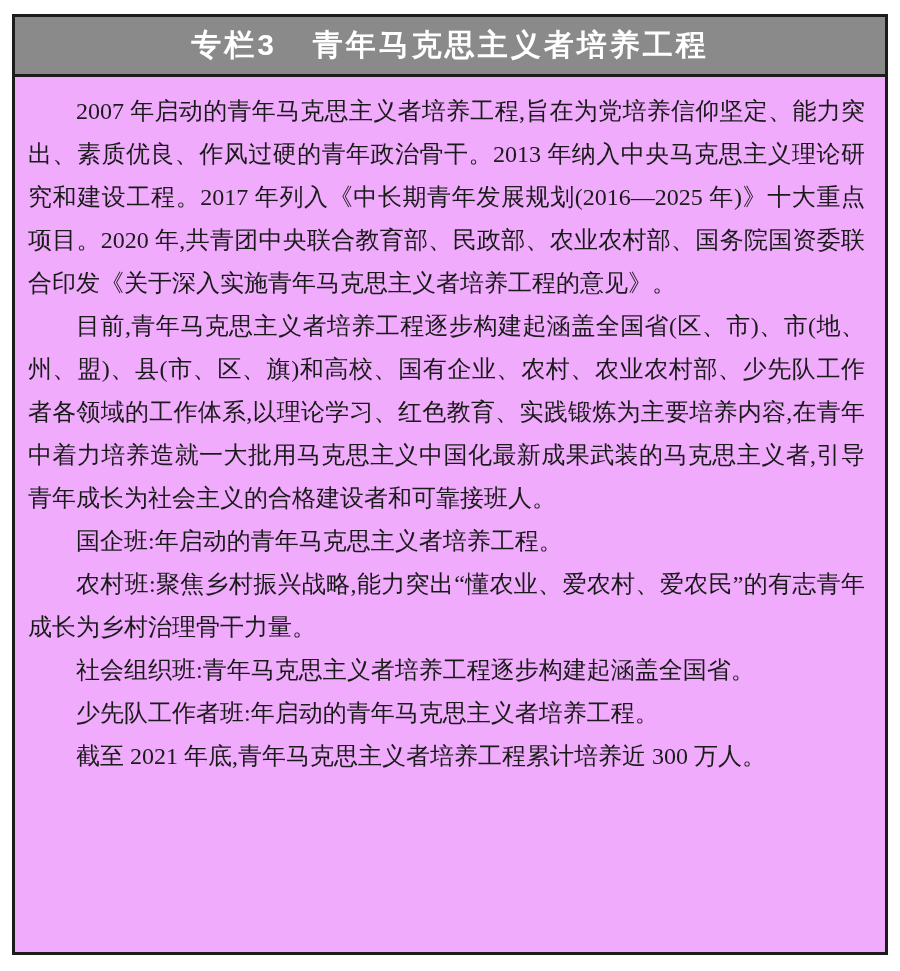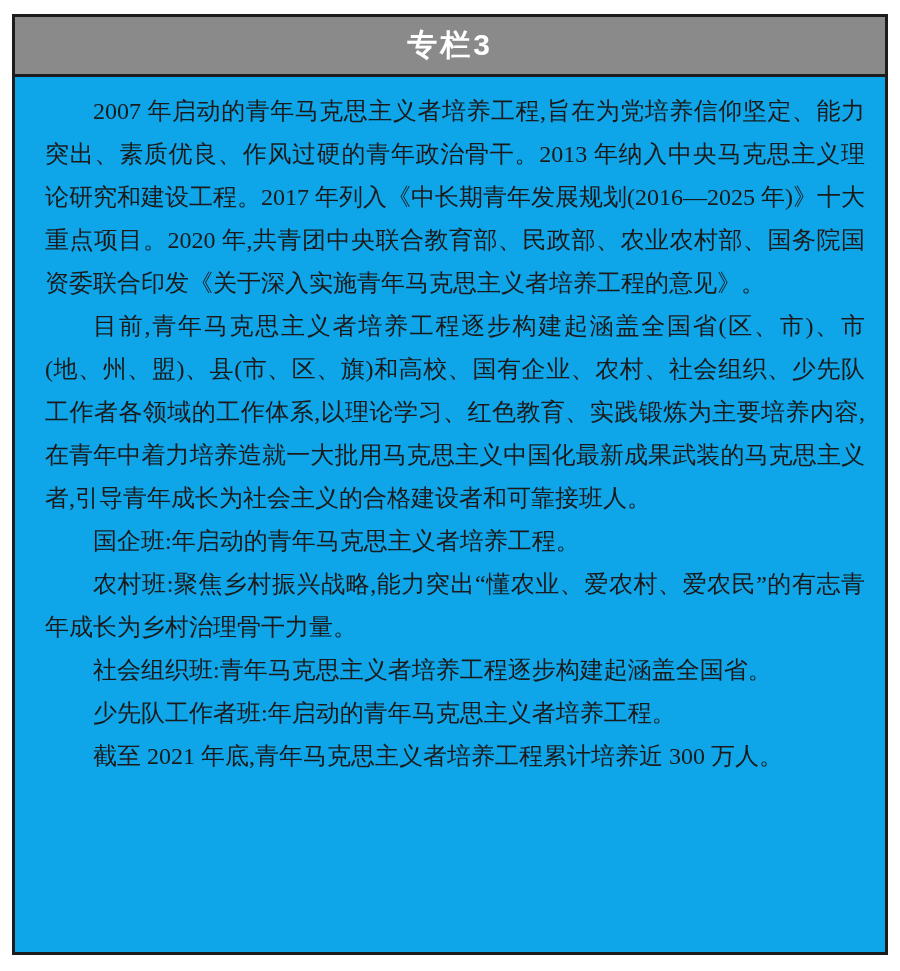--- a/index.html
+++ b/index.html
@@ -11,58 +11,59 @@
     font-family: "Liberation Serif", "DejaVu Serif", serif;
   }
   .panel {
     position: absolute;
     left: 12px;
     top: 14px;
     width: 876px;
     height: 941px;
     box-sizing: border-box;
     border: 3px solid #1c1c1c;
-    background: #0ea5e9;
+    background: #f0abfc;
   }
   .panel-header {
     height: 57px;
     background: #8a8a8a;
     border-bottom: 3px solid #1c1c1c;
     display: flex;
     align-items: center;
     justify-content: center;
     gap: 36px;
     color: #ffffff;
     font-family: "Liberation Sans", "DejaVu Sans", sans-serif;
     font-weight: bold;
     font-size: 30px;
     letter-spacing: 3px;
   }
   .panel-body {
-    padding: 13px 20px 0 30px;
+    padding: 13px 20px 0 13px;
     font-size: 24px;
     line-height: 43px;
     color: #1a1a1a;
     text-align: justify;
     text-justify: inter-character;
   }
   .panel-body p {
     margin: 0;
     text-indent: 2em;
   }
 </style>
 </head>
 <body>
 
 <div class="panel">
   <div class="panel-header">
     <span>专栏3</span>
+    <span>青年马克思主义者培养工程</span>
   </div>
   <div class="panel-body">
     <p>2007 年启动的青年马克思主义者培养工程,旨在为党培养信仰坚定、能力突出、素质优良、作风过硬的青年政治骨干。2013 年纳入中央马克思主义理论研究和建设工程。2017 年列入《中长期青年发展规划(2016—2025 年)》十大重点项目。2020 年,共青团中央联合教育部、民政部、农业农村部、国务院国资委联合印发《关于深入实施青年马克思主义者培养工程的意见》。</p>
-    <p>目前,青年马克思主义者培养工程逐步构建起涵盖全国省(区、市)、市(地、州、盟)、县(市、区、旗)和高校、国有企业、农村、社会组织、少先队工作者各领域的工作体系,以理论学习、红色教育、实践锻炼为主要培养内容,在青年中着力培养造就一大批用马克思主义中国化最新成果武装的马克思主义者,引导青年成长为社会主义的合格建设者和可靠接班人。</p>
+    <p>目前,青年马克思主义者培养工程逐步构建起涵盖全国省(区、市)、市(地、州、盟)、县(市、区、旗)和高校、国有企业、农村、农业农村部、少先队工作者各领域的工作体系,以理论学习、红色教育、实践锻炼为主要培养内容,在青年中着力培养造就一大批用马克思主义中国化最新成果武装的马克思主义者,引导青年成长为社会主义的合格建设者和可靠接班人。</p>
     <p>国企班:年启动的青年马克思主义者培养工程。</p>
     <p>农村班:聚焦乡村振兴战略,能力突出“懂农业、爱农村、爱农民”的有志青年成长为乡村治理骨干力量。</p>
     <p>社会组织班:青年马克思主义者培养工程逐步构建起涵盖全国省。</p>
     <p>少先队工作者班:年启动的青年马克思主义者培养工程。</p>
     <p>截至 2021 年底,青年马克思主义者培养工程累计培养近 300 万人。</p>
   </div>
 </div>
 
 </body></html>

